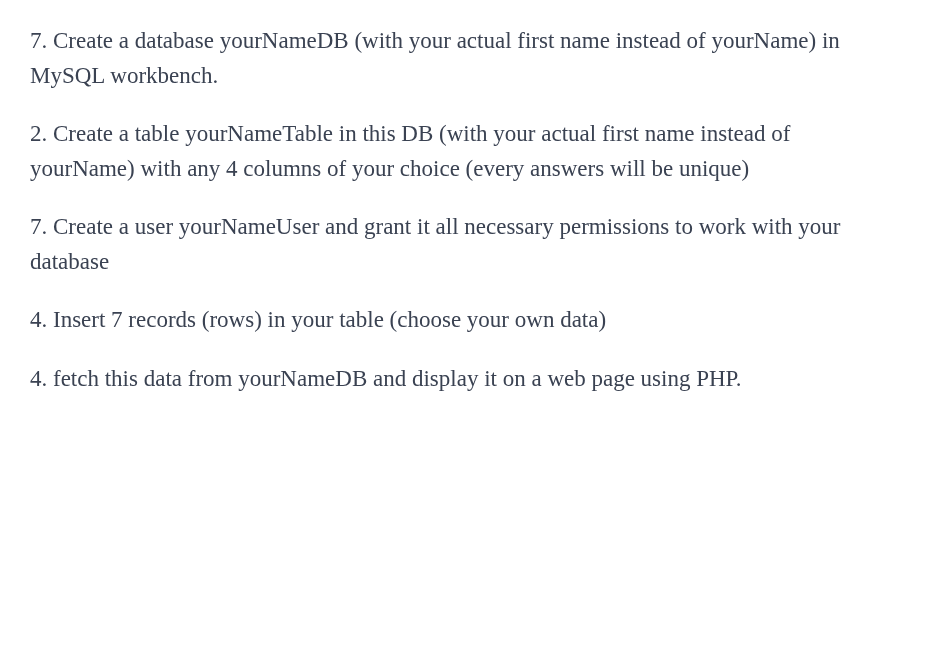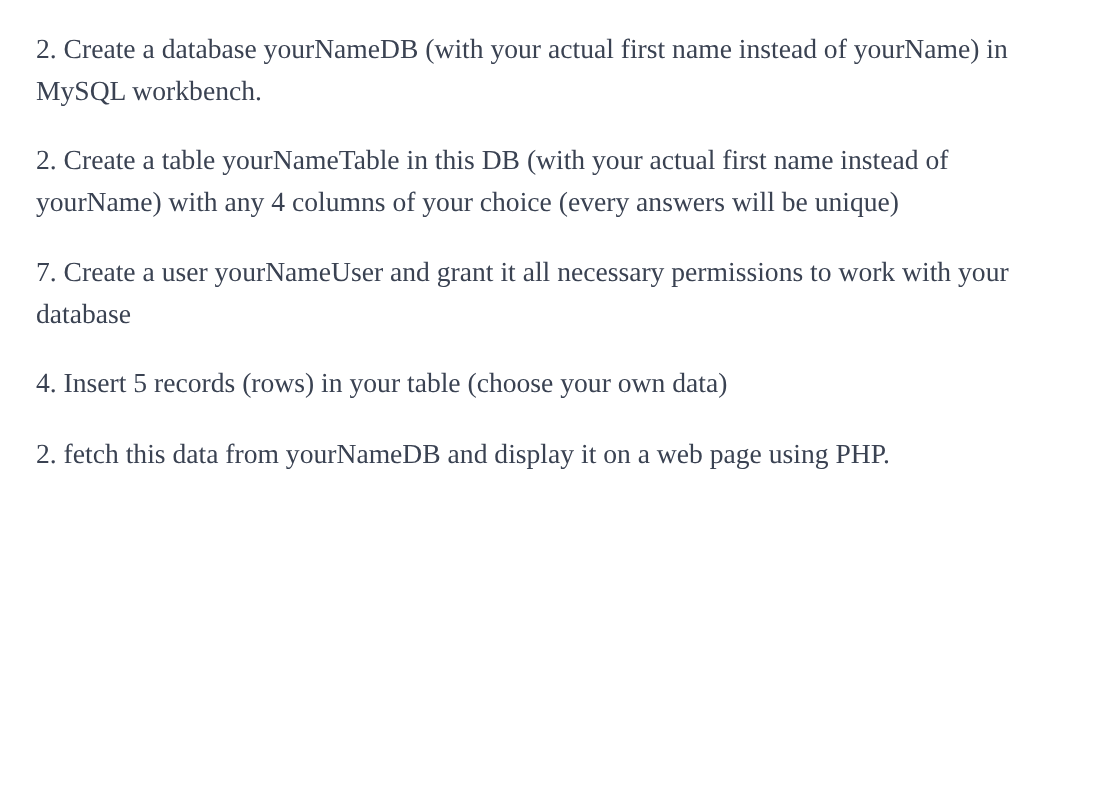--- a/index.html
+++ b/index.html
@@ -16,17 +16,17 @@
     p {
       margin: 0 0 24px 0;
     }
     p:last-child {
       margin-bottom: 0;
     }
   </style>
 </head>
 <body>
 
-<p>2. Create a database yourNameDB (with your actual first name instead of yourName) in MySQL workbench.</p>
+<p>7. Create a database yourNameDB (with your actual first name instead of yourName) in MySQL workbench.</p>
 <p>2. Create a table yourNameTable in this DB (with your actual first name instead of yourName) with any 4 columns of your choice (every answers will be unique)</p>
 <p>7. Create a user yourNameUser and grant it all necessary permissions to work with your database</p>
-<p>4. Insert 5 records (rows) in your table (choose your own data)</p>
-<p>2. fetch this data from yourNameDB and display it on a web page using PHP.</p>
+<p>4. Insert 7 records (rows) in your table (choose your own data)</p>
+<p>4. fetch this data from yourNameDB and display it on a web page using PHP.</p>
 
 </body></html>

